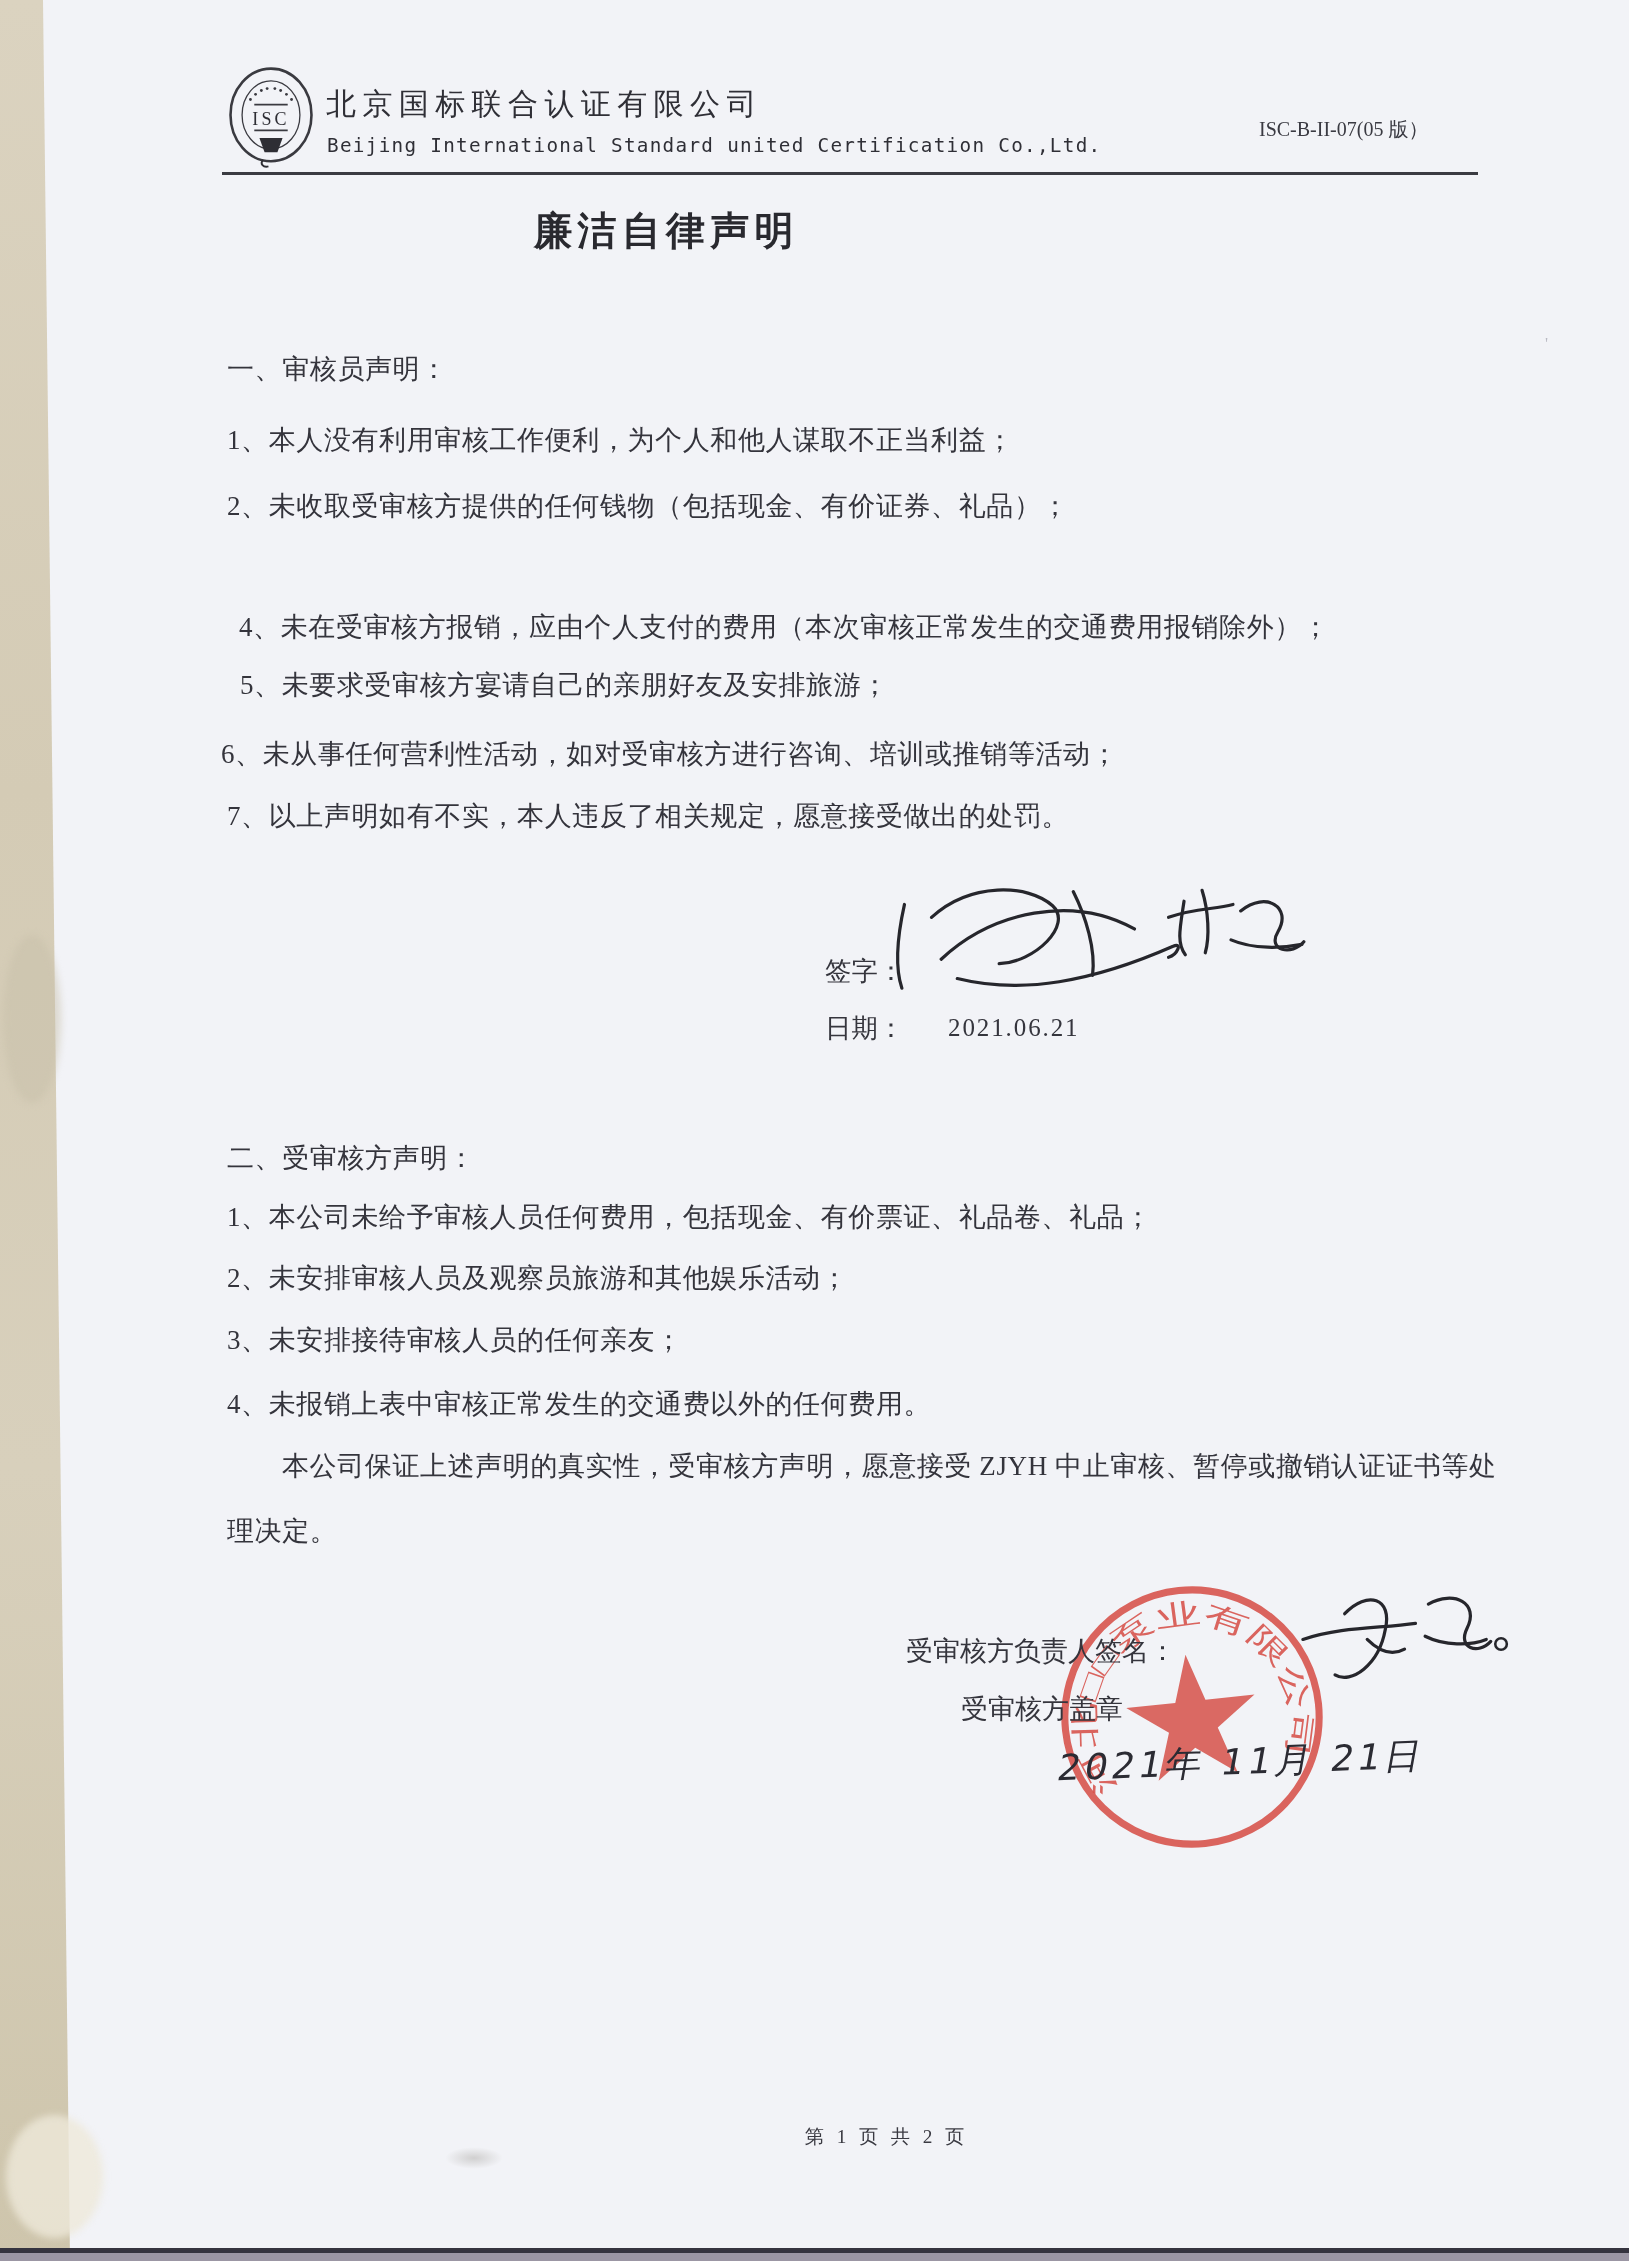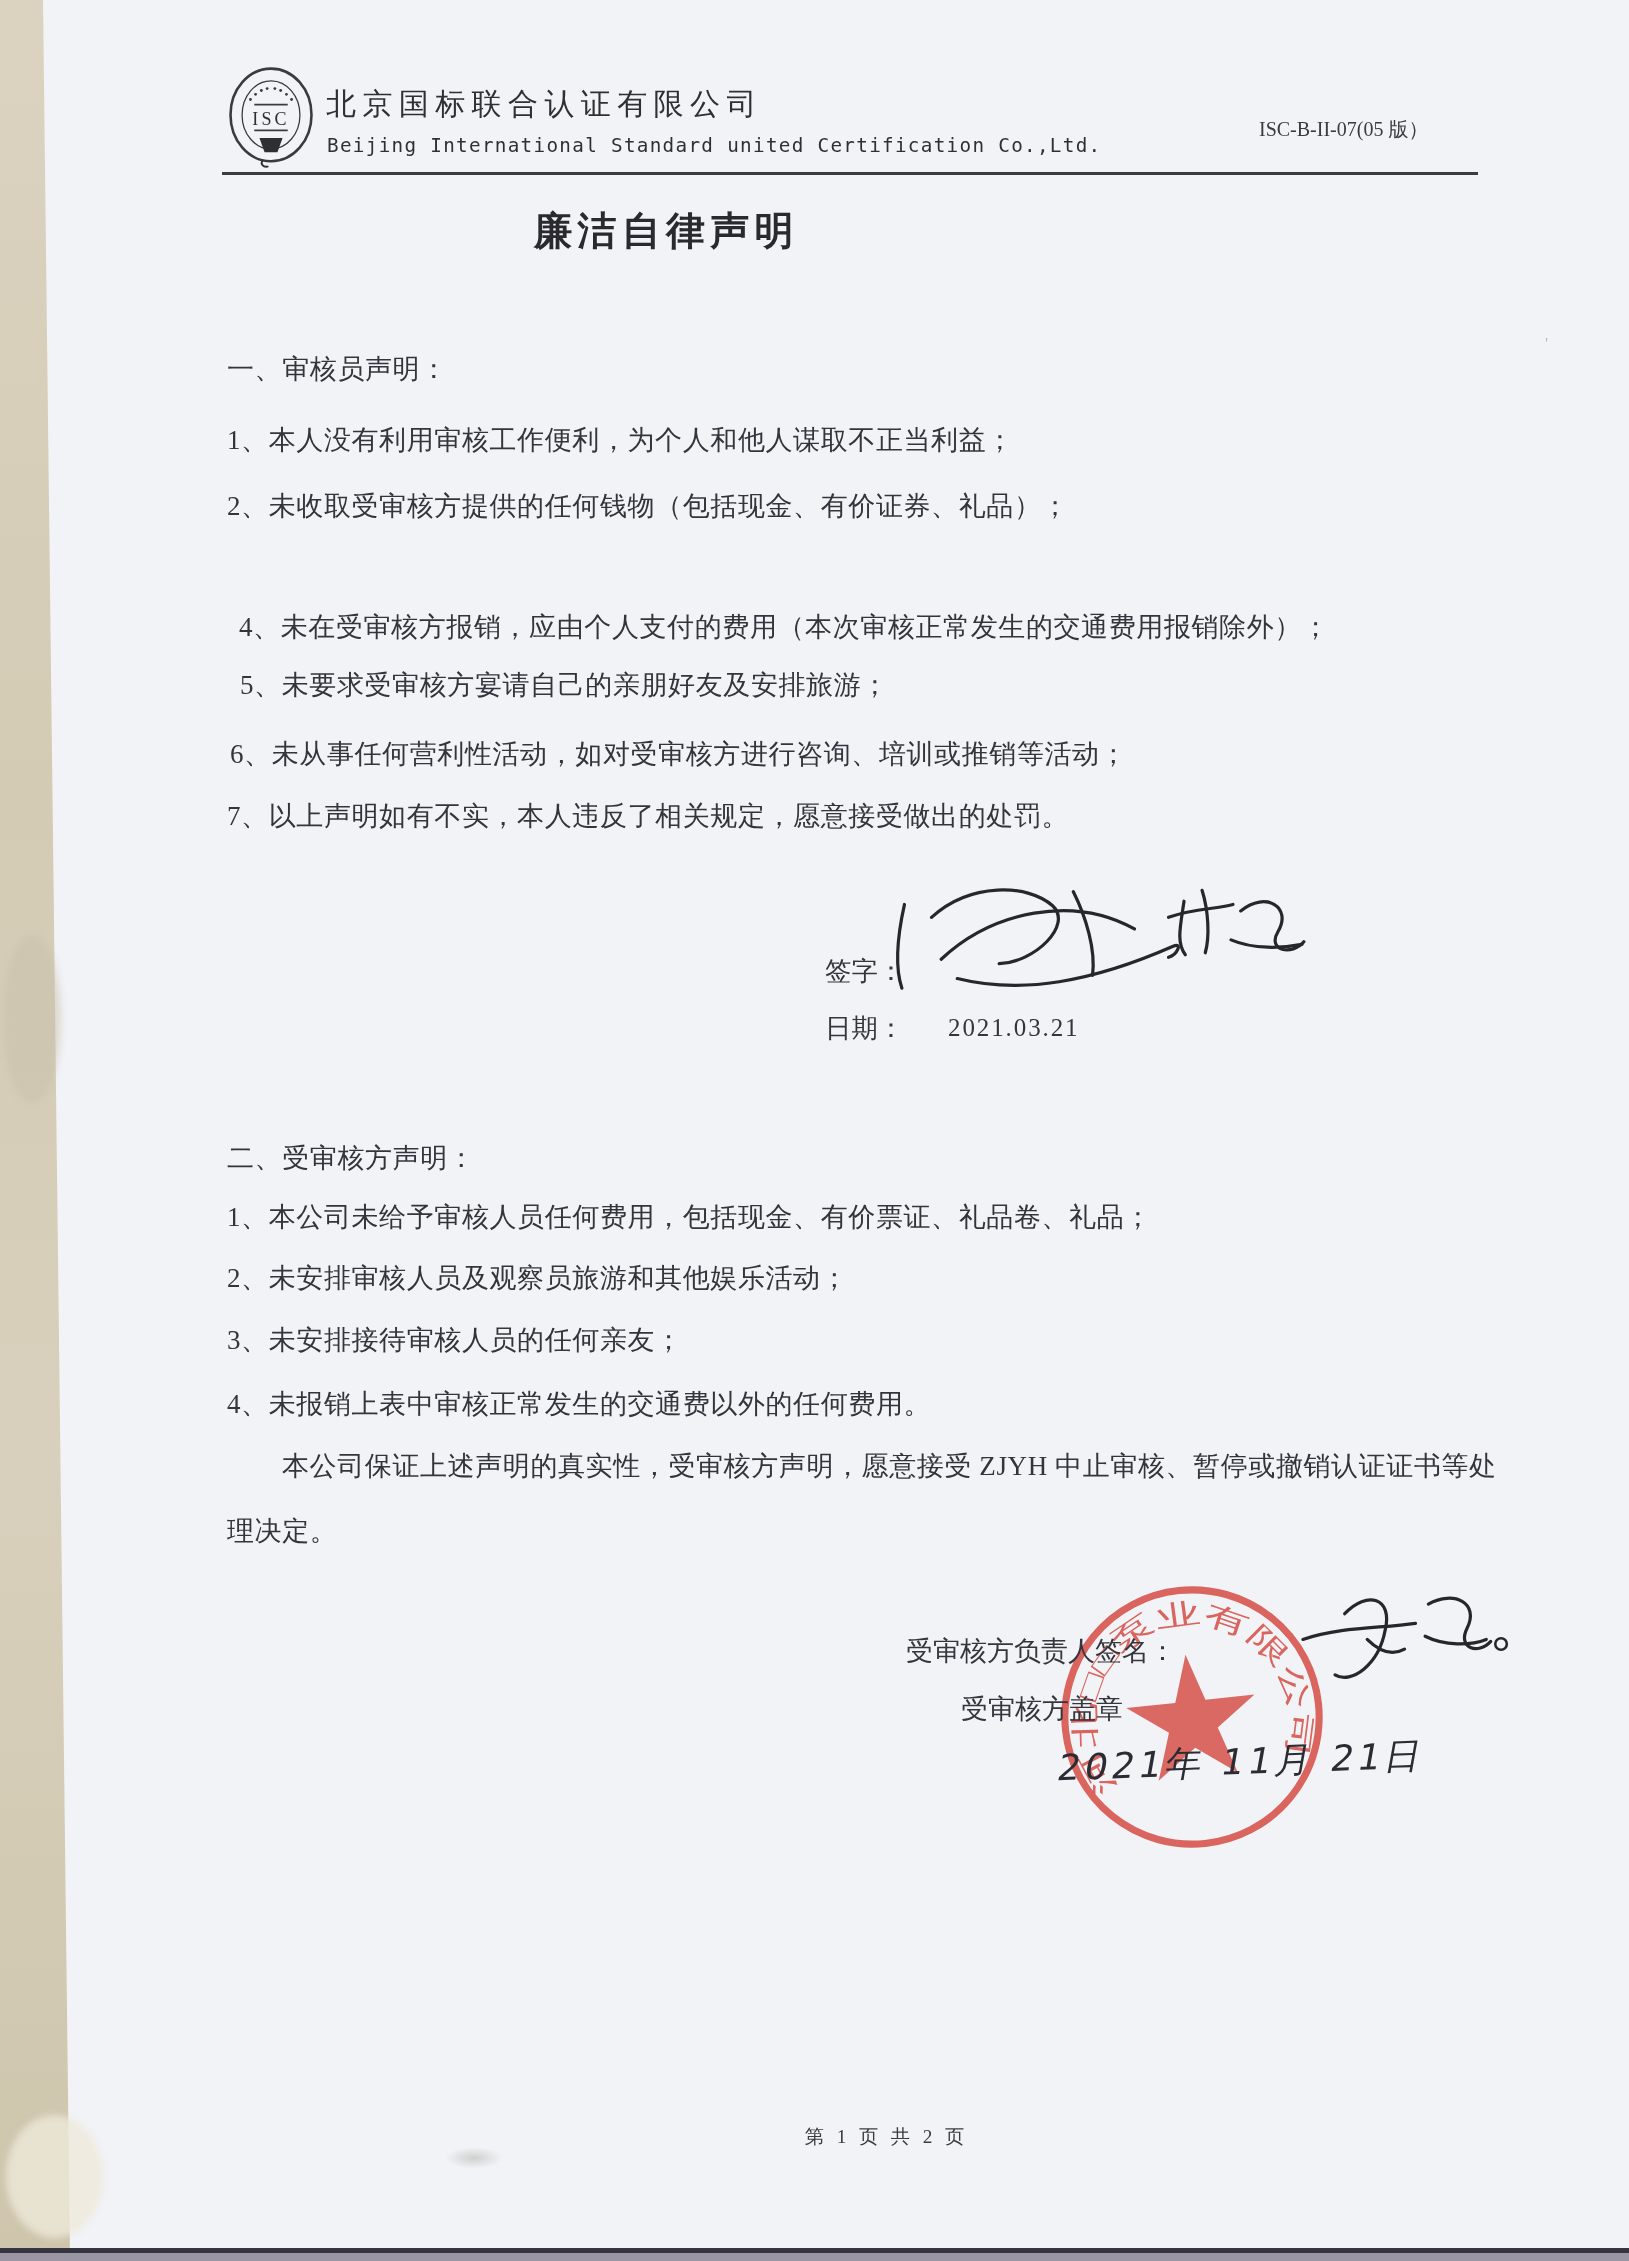--- a/index.html
+++ b/index.html
@@ -83,21 +83,21 @@
   <div class="abs doc-code">ISC-B-II-07(05 版）</div>
   <div class="abs head-rule"></div>
 
   <div class="abs doc-title">廉洁自律声明</div>
 
   <div class="abs t" style="left:227px;top:351px;">一、审核员声明：</div>
   <div class="abs t" style="left:227px;top:422px;">1、本人没有利用审核工作便利，为个人和他人谋取不正当利益；</div>
   <div class="abs t" style="left:227px;top:488px;">2、未收取受审核方提供的任何钱物（包括现金、有价证券、礼品）；</div>
   <div class="abs t" style="left:227px;top:609px;margin-left:12px;">4、未在受审核方报销，应由个人支付的费用（本次审核正常发生的交通费用报销除外）；</div>
   <div class="abs t" style="left:240px;top:667px;">5、未要求受审核方宴请自己的亲朋好友及安排旅游；</div>
-  <div class="abs t" style="left:230px;top:736px;">6、未从事任何营利性活动，如对受审核方进行咨询、培训或推销等活动；</div>
+  <div class="abs t" style="left:221px;top:736px;">6、未从事任何营利性活动，如对受审核方进行咨询、培训或推销等活动；</div>
   <div class="abs t" style="left:227px;top:798px;">7、以上声明如有不实，本人违反了相关规定，愿意接受做出的处罚。</div>
 
   <div class="abs sign-label">签字：</div>
   <div class="abs sig1-box">
     <svg width="438" height="139" viewBox="0 0 680 215" fill="none" stroke="#26262c" stroke-width="5" stroke-linecap="round">
       <g>
         <path d="M38,50 C28,95 22,145 34,180"></path>
         <path d="M80,70 C140,15 230,18 268,52 C300,82 240,140 185,142"></path>
         <path d="M95,135 C175,60 300,35 395,88"></path>
         <path d="M120,165 C220,190 330,170 455,115 C470,108 462,128 448,132"></path>
@@ -106,21 +106,21 @@
       <g>
         <path d="M472,45 C466,85 460,110 474,128"></path>
         <path d="M448,70 C490,55 520,58 548,50"></path>
         <path d="M500,28 C510,60 512,100 505,125"></path>
         <path d="M560,60 C600,28 640,55 618,92 C600,122 640,130 658,108"></path>
         <path d="M545,105 C580,120 625,118 655,112"></path>
       </g>
     </svg>
   </div>
   <div class="abs date-label">日期：</div>
-  <div class="abs date-value">2021.03.21</div>
+  <div class="abs date-value">2021.06.21</div>
 
   <div class="abs t" style="left:227px;top:1140px;">二、受审核方声明：</div>
   <div class="abs t" style="left:227px;top:1199px;">1、本公司未给予审核人员任何费用，包括现金、有价票证、礼品卷、礼品；</div>
   <div class="abs t" style="left:227px;top:1260px;text-align:right;">2、未安排审核人员及观察员旅游和其他娱乐活动；</div>
   <div class="abs t" style="left:227px;top:1322px;">3、未安排接待审核人员的任何亲友；</div>
   <div class="abs t" style="left:227px;top:1386px;">4、未报销上表中审核正常发生的交通费以外的任何费用。</div>
   <div class="abs closing" style="left:282px;top:1448px;">本公司保证上述声明的真实性，受审核方声明，愿意接受 ZJYH 中止审核、暂停或撤销认证证书等处</div>
   <div class="abs closing" style="left:227px;top:1513px;">理决定。</div>
 
   <div class="abs stamp-box">

